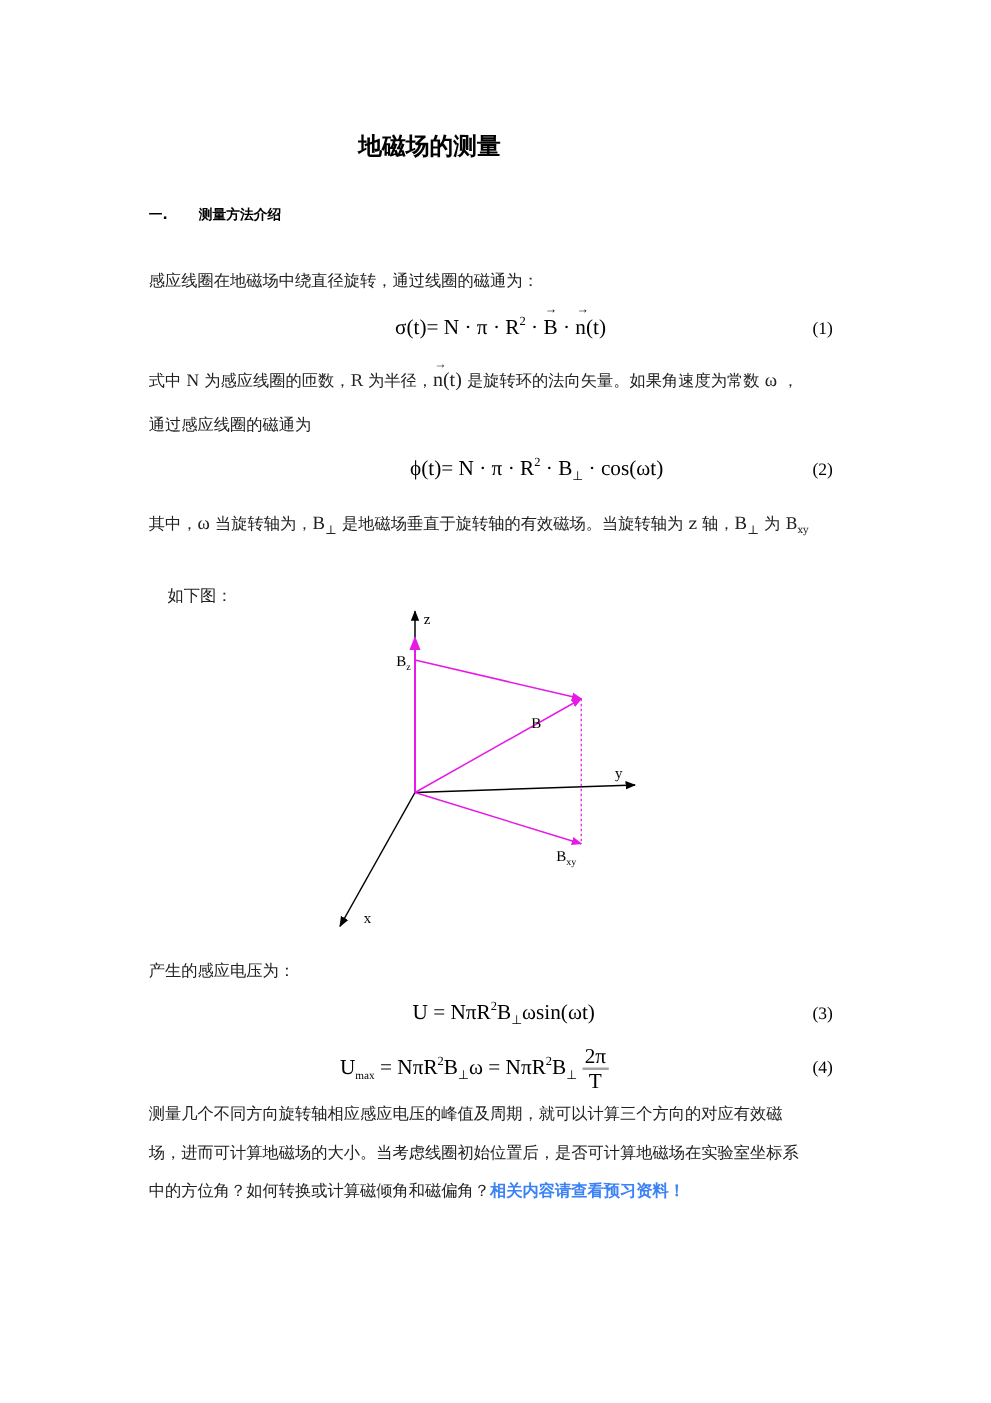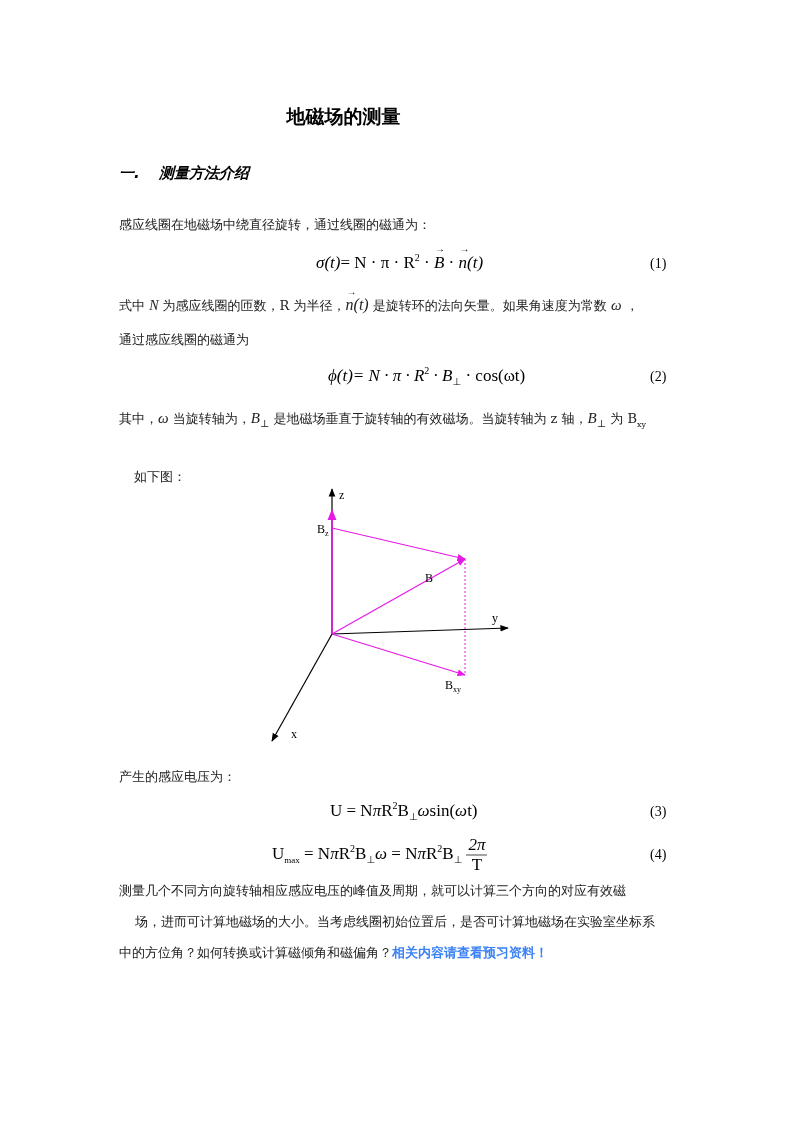--- a/index.html
+++ b/index.html
@@ -1,26 +1,26 @@
 <!DOCTYPE html>
 <html><head>
 <meta charset="utf-8">
 <style>
   html, body { margin: 0; padding: 0; background: #ffffff; }
   body { width: 793px; height: 1122px; position: relative; overflow: hidden;
          font-family: "DejaVu Serif", "Liberation Serif", serif; color: #000; }
   .abs { position: absolute; white-space: nowrap; }
   .title { left: 0; width: 687px; top: 104px; text-align: center; font-family: "DejaVu Sans", sans-serif;
            font-weight: bold; font-size: 19px; }
-  .h1 { left: 119px; top: 164px; font-family: "DejaVu Sans", sans-serif; font-weight: bold; font-size: 15px; font-style: italic; }
+  .h1 { left: 119px; top: 164px; font-family: "DejaVu Sans", sans-serif; font-weight: bold; font-size: 11px; }
   .h1 .num { display: inline-block; width: 40px; }
   .p { font-size: 13px; color: #222; }
   .eq { font-family: "Liberation Serif", serif; font-size: 17px; }
   .eqn { font-family: "Liberation Serif", serif; font-size: 14px; left: 650px; }
-  .it { font-style: italic; }
+  .it { }
   sup.s { font-size: 10px; vertical-align: 7px; }
   sub.s { font-size: 10px; vertical-align: -4px; }
   .vec { position: relative; display: inline-block; }
   .vec::before { content: "→"; position: absolute; top: -10px; left: 1px; font-size: 10px; font-style: normal; }
   .bold { font-weight: bold; font-family: "DejaVu Sans", sans-serif; color: #3b82f6; }
   .frac { display: inline-block; vertical-align: middle; text-align: center; margin-left: 4px; }
   .frac span { display: block; line-height: 18px; }
   .frac .top { border-bottom: 2px solid #a3a3a3; padding: 0 2px; }
   svg text { font-family: "Liberation Serif", serif; }
 </style>
@@ -90,14 +90,14 @@
   <span>U = N</span><span class="it">π</span><span>R</span><sup class="s">2</sup><span>B</span><sub class="s">⊥</sub><span class="it">ω</span><span>sin(</span><span class="it">ω</span><span>t)</span>
 </div>
 <div class="abs eqn" style="top:804px;">(3)</div>
 
 <div class="abs eq" style="left:272px; top:836px;">
   <span>U</span><sub style="font-size:9px">max</sub><span> = N</span><span class="it">π</span><span>R</span><sup class="s">2</sup><span>B</span><sub class="s">⊥</sub><span class="it">ω</span><span> = N</span><span class="it">π</span><span>R</span><sup class="s">2</sup><span>B</span><sub class="s">⊥</sub><span class="frac"><span class="top it">2π</span><span>T</span></span>
 </div>
 <div class="abs eqn" style="top:847px;">(4)</div>
 
 <div class="abs p" style="left:119px; top:882px;">测量几个不同方向旋转轴相应感应电压的峰值及周期，就可以计算三个方向的对应有效磁</div>
-<div class="abs p" style="left:119px; top:913px;margin-left:16px;">场，进而可计算地磁场的大小。当考虑线圈初始位置后，是否可计算地磁场在实验室坐标系</div>
+<div class="abs p" style="left:119px; top:913px;">场，进而可计算地磁场的大小。当考虑线圈初始位置后，是否可计算地磁场在实验室坐标系</div>
 <div class="abs p" style="left:119px; top:944px;"><span>中的方位角？如何转换或计算磁倾角和磁偏角？</span><span class="bold">相关内容请查看预习资料！</span></div>
 
 </body></html>

